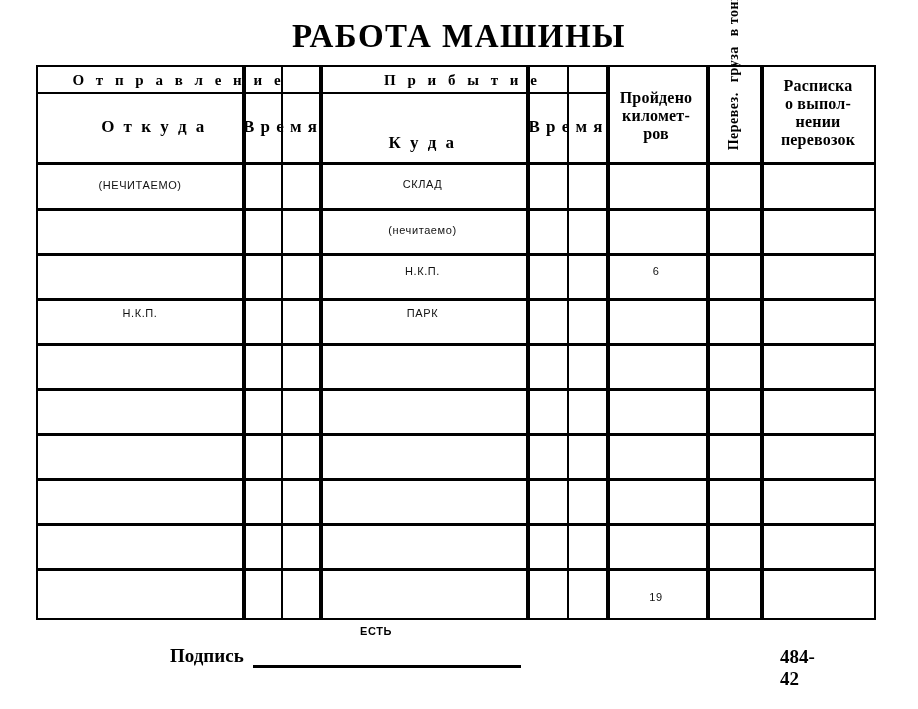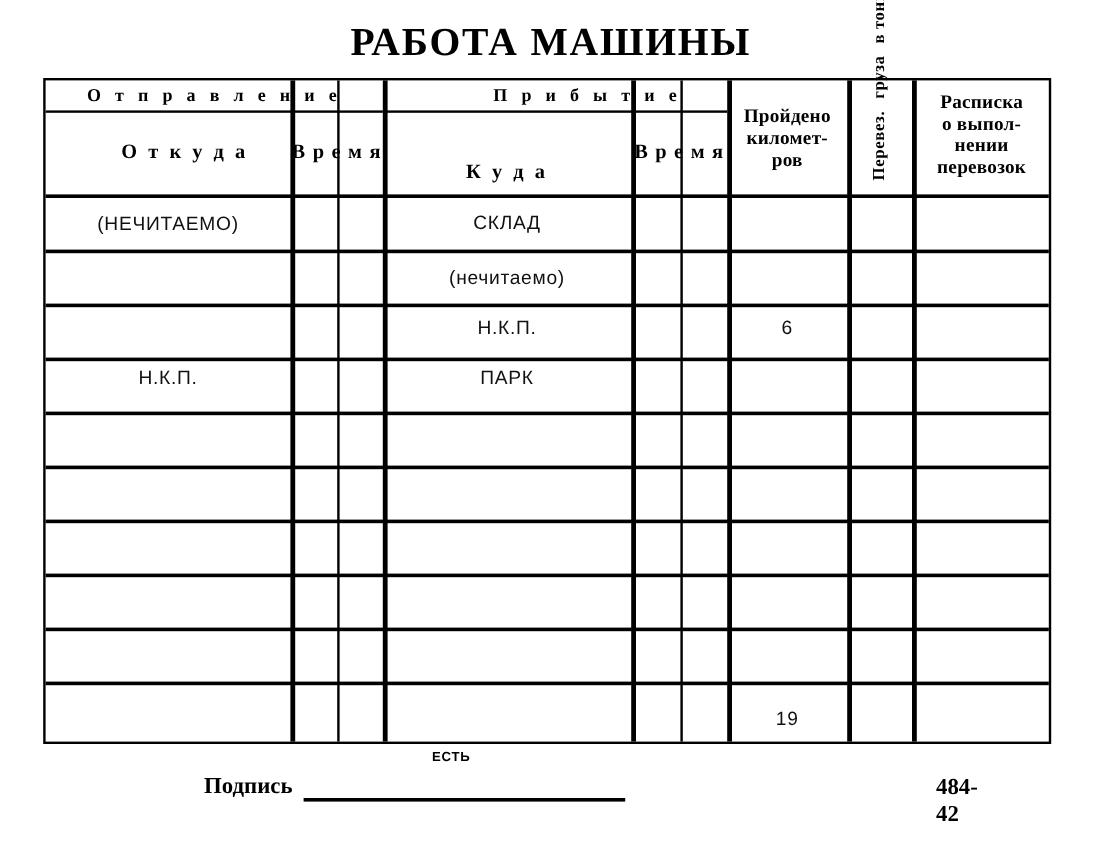--- a/index.html
+++ b/index.html
@@ -91,21 +91,21 @@
     line-height: 1.05;
     transform: rotate(-90deg);
     transform-origin: center center;
     white-space: nowrap;
   }
 
   
   .entry {
     position: absolute;
     font-family: "Liberation Sans", sans-serif;
-    font-size: 16px;
+    font-size: 11px;
     letter-spacing: 0.6px;
     text-align: center;
     color: #111;
     white-space: nowrap;
   }
 
   
   .sign-label {
     position: absolute;
     left: 170px;
@@ -174,21 +174,21 @@
     <div class="hline hthick" style="top:186px;"></div>
     <div class="hline hthick" style="top:231px;"></div>
     <div class="hline hthick" style="top:276px;"></div>
     <div class="hline hthick" style="top:321px;"></div>
     <div class="hline hthick" style="top:366px;"></div>
     <div class="hline hthick" style="top:411px;"></div>
     <div class="hline hthick" style="top:456px;"></div>
     <div class="hline hthick" style="top:501px;"></div>
 
     <div class="hcell grouplabel" style="left:0;top:5px;width:281px;">О т п р а в л е н и е</div>
-    <div class="hcell grouplabel" style="left:281px;top:5px;width:287px;margin-left:27px;">П р и б ы т и е</div>
+    <div class="hcell grouplabel" style="left:281px;top:5px;width:287px;">П р и б ы т и е</div>
 
     <div class="hcell collabel" style="left:0;top:50px;width:204px;padding-left:28px;">О т к у д а</div>
     <div class="hcell collabel" style="left:204px;top:50px;width:77px;letter-spacing:1px;">В р е м я</div>
     <div class="hcell collabel" style="left:281px;top:66px;width:207px;">К у д а</div>
     <div class="hcell collabel" style="left:488px;top:50px;width:80px;letter-spacing:1px;">В р е м я</div>
 
     <div class="hcell smalllabel" style="left:570px;top:22px;width:96px;">
       <div>Пройдено</div>
       <div>километ-</div>
       <div>ров</div>

